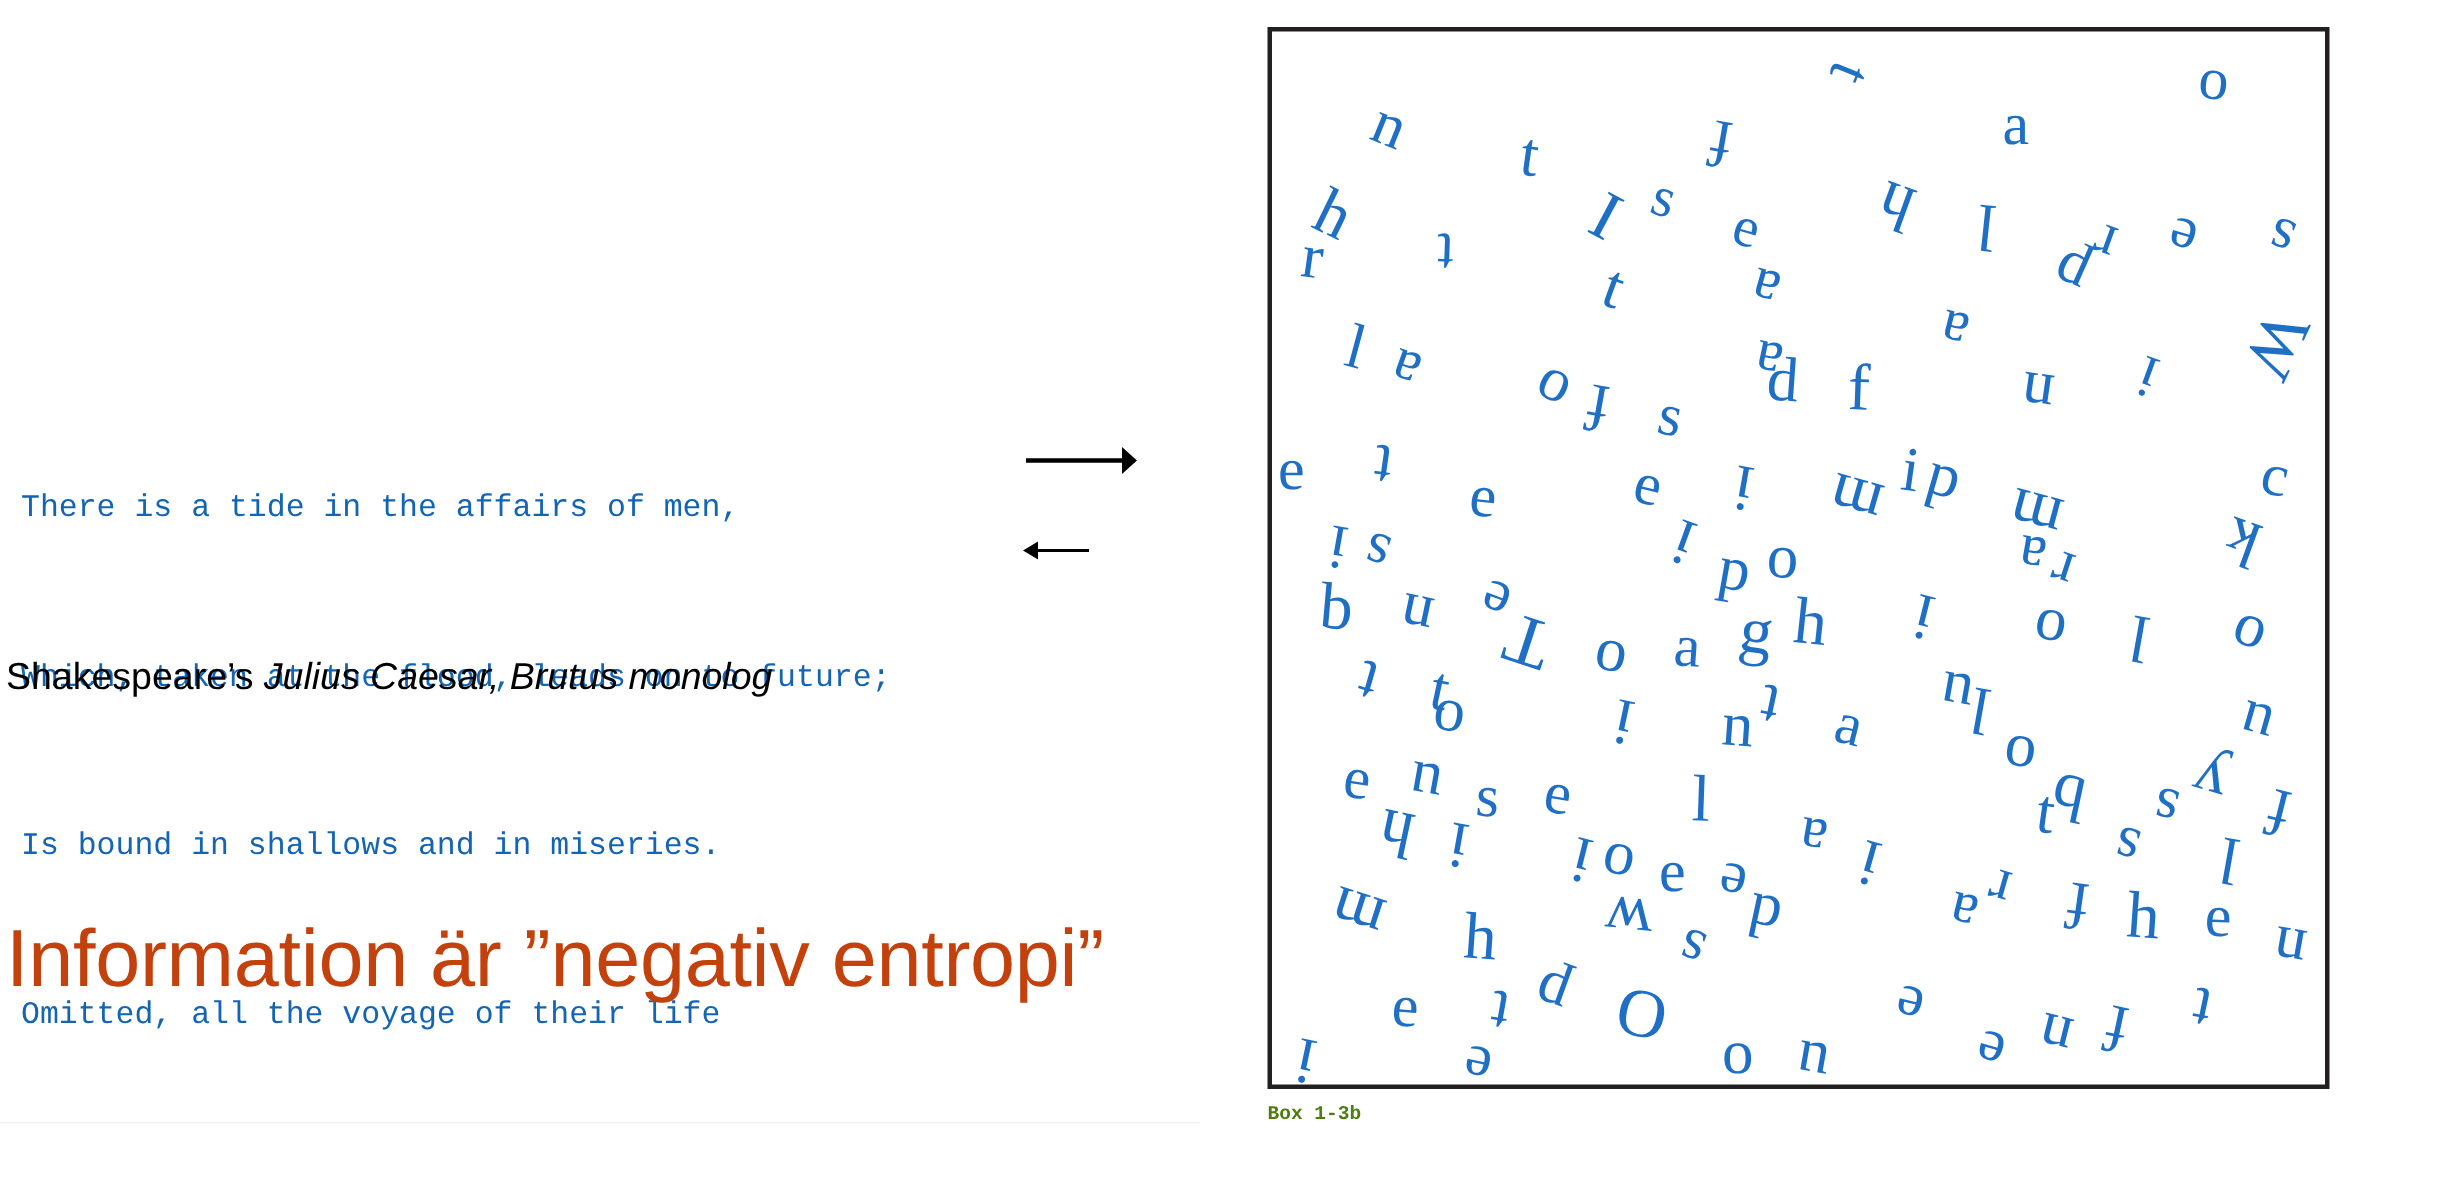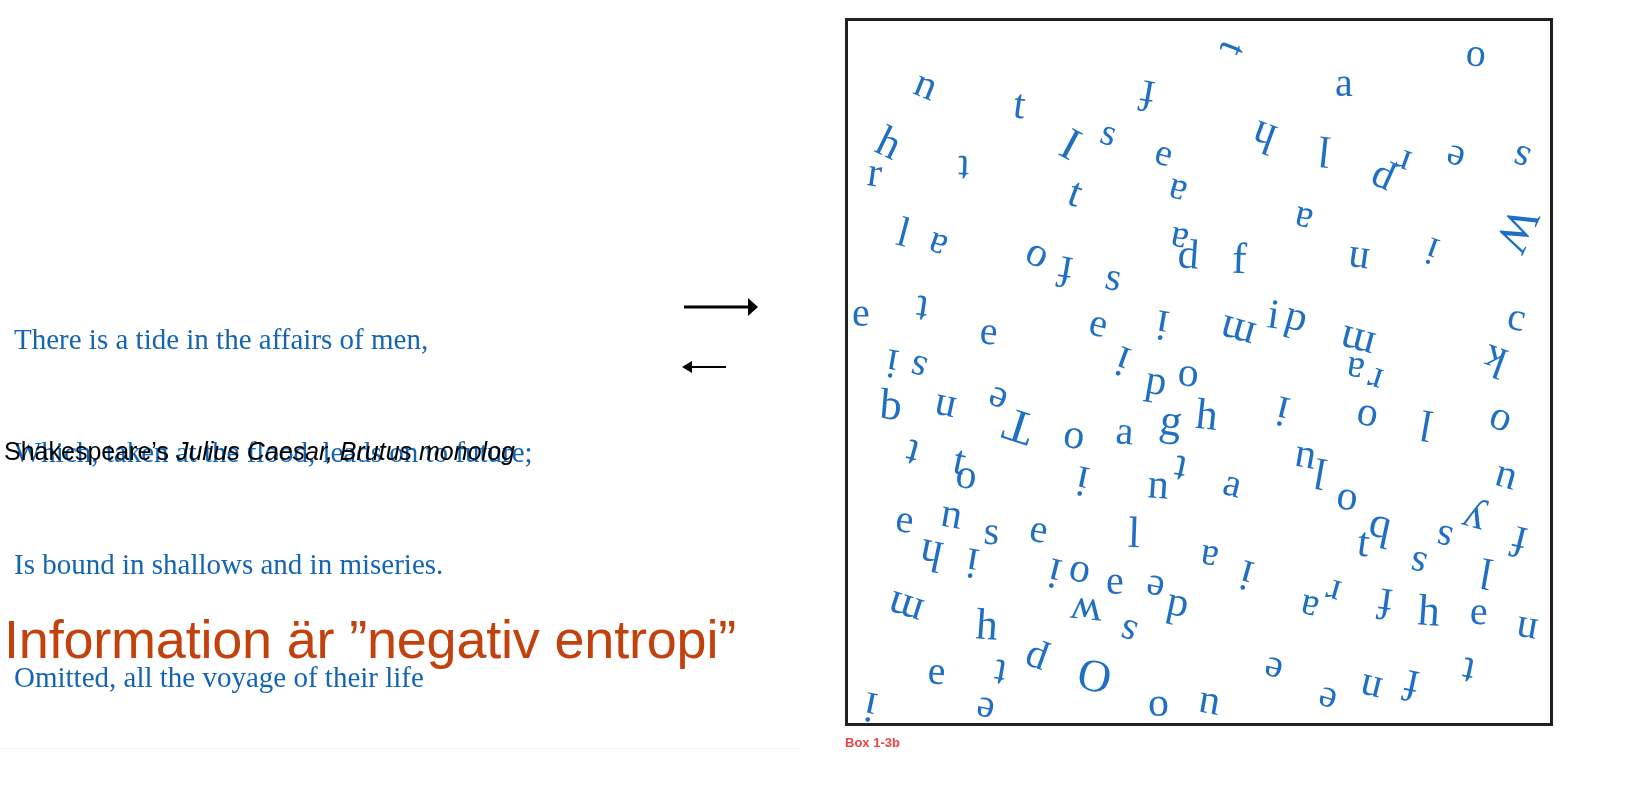--- a/index.html
+++ b/index.html
@@ -23,22 +23,22 @@
     width: 880px;
     height: 800px;
   }
 
   #quote-block {
     position: absolute;
     left: 14px;
     top: 246px;
     width: 640px;
     color: #1464b4;
-    font-family: Liberation Serif, serif;
-    font-size: 29px;
+    font-family: Liberation Mono, monospace;
+    font-size: 21px;
     line-height: 37.5px;
     white-space: pre;
   }
   #quote-block .qline { display: block; }
 
   #attribution {
     position: absolute;
     left: 4px;
     top: 437px;
     font-family: "Liberation Sans", sans-serif;
@@ -103,22 +103,22 @@
     font-family: "Liberation Serif", serif;
     line-height: 1;
     user-select: none;
   }
 
   #figure-caption {
     position: absolute;
     left: 0px;
     top: 716px;
     width: 720px;
-    font-family: Liberation Sans, sans-serif;
-    color: #ef4444;
+    font-family: Liberation Mono, monospace;
+    color: #4d7c0f;
   }
   #figure-caption .cap-title {
     font-size: 13px;
     font-weight: bold;
     display: block;
     line-height: 17px;
   }
   #figure-caption .cap-source {
     font-size: 13px;
     font-style: italic;

